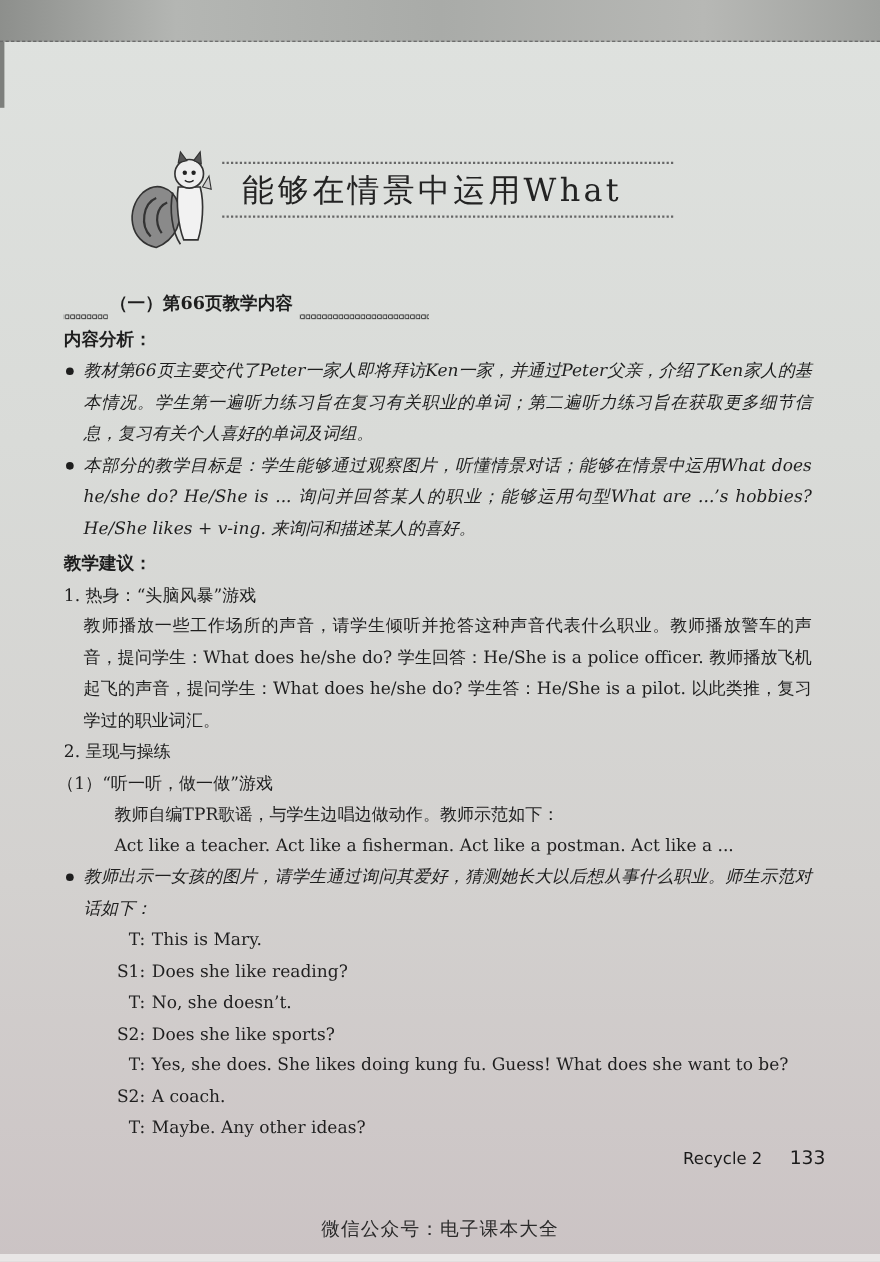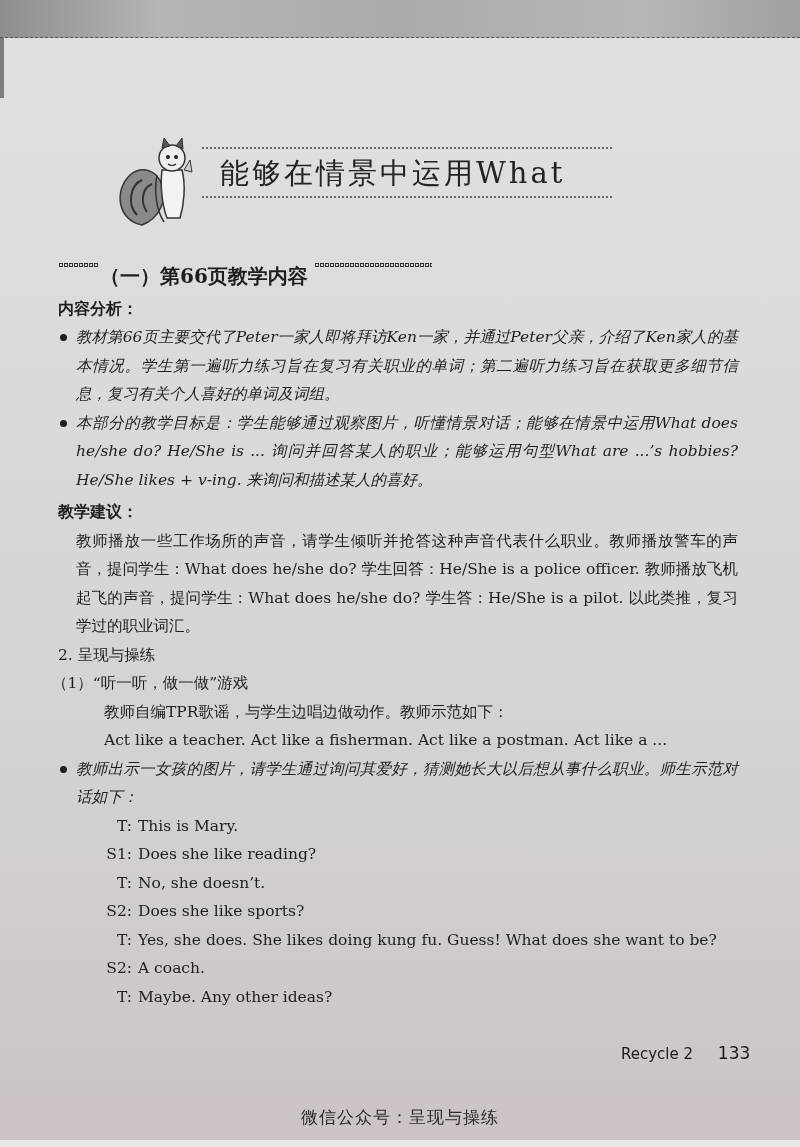--- a/index.html
+++ b/index.html
@@ -42,22 +42,22 @@
       position: absolute; left: 108px; top: 24px;
       font-family: "DejaVu Serif", "Liberation Serif", serif;
       font-size: 29px; letter-spacing: 3px; color: #232323; white-space: nowrap;
     }
 
     .content {
       position: absolute; left: 58px; top: 262px; width: 680px;
       font-size: 15.5px; line-height: 28.5px;
     }
     .section-head {
-      font-weight: bold; font-size: 20px; white-space: nowrap;
-      display: flex; align-items: flex-start;
+      font-weight: bold; font-size: 16px; white-space: nowrap;
+      display: flex; align-items: flex-end;
     }
     .chain {
       display: inline-block; height: 6px;
       background-image: radial-gradient(circle at 3px 3px, transparent 1.4px, #333 1.5px, #333 2.4px, transparent 2.5px);
       background-size: 5px 6px; background-repeat: repeat-x;
     }
     .chain.left { width: 40px; margin-right: 2px; }
     .chain.right { width: 118px; margin-left: 6px; }
     .subhead { font-weight: bold; font-size: 16px; margin-top: 4px; }
     .bullet {
@@ -117,20 +117,21 @@
     <span class="chain left"></span>
     <span>（一）第66页教学内容</span>
     <span class="chain right"></span>
   </div>
 
   <div class="subhead">内容分析：</div>
   <div class="bullet">教材第66页主要交代了Peter一家人即将拜访Ken一家，并通过Peter父亲，介绍了Ken家人的基本情况。学生第一遍听力练习旨在复习有关职业的单词；第二遍听力练习旨在获取更多细节信息，复习有关个人喜好的单词及词组。</div>
   <div class="bullet">本部分的教学目标是：学生能够通过观察图片，听懂情景对话；能够在情景中运用What does he/she do? He/She is ... 询问并回答某人的职业；能够运用句型What are ...’s hobbies? He/She likes + v-ing. 来询问和描述某人的喜好。</div>
 
   <div class="subhead">教学建议：</div>
+  <div>1. 热身：“头脑风暴”游戏</div>
   <div class="para indent1">教师播放一些工作场所的声音，请学生倾听并抢答这种声音代表什么职业。教师播放警车的声音，提问学生：What does he/she do? 学生回答：He/She is a police officer. 教师播放飞机起飞的声音，提问学生：What does he/she do? 学生答：He/She is a pilot. 以此类推，复习学过的职业词汇。</div>
 
   <div>2. 呈现与操练</div>
   <div style="margin-left:-6px">（1）“听一听，做一做”游戏</div>
   <div class="indent2">教师自编TPR歌谣，与学生边唱边做动作。教师示范如下：</div>
   <div class="indent2">Act like a teacher. Act like a fisherman. Act like a postman. Act like a ...</div>
 
   <div class="bullet">教师出示一女孩的图片，请学生通过询问其爱好，猜测她长大以后想从事什么职业。师生示范对话如下：</div>
 
   <div class="dialog">
@@ -163,14 +164,14 @@
       <span>Maybe. Any other ideas?</span>
     </div>
   </div>
 </div>
 
 <div class="page-num">
   <span>Recycle 2</span>
   <span class="num">133</span>
 </div>
 
-<div class="watermark">微信公众号：呈现与操练</div>
+<div class="watermark">微信公众号：电子课本大全</div>
 <div class="bottom-edge"></div>
 
 </body></html>

